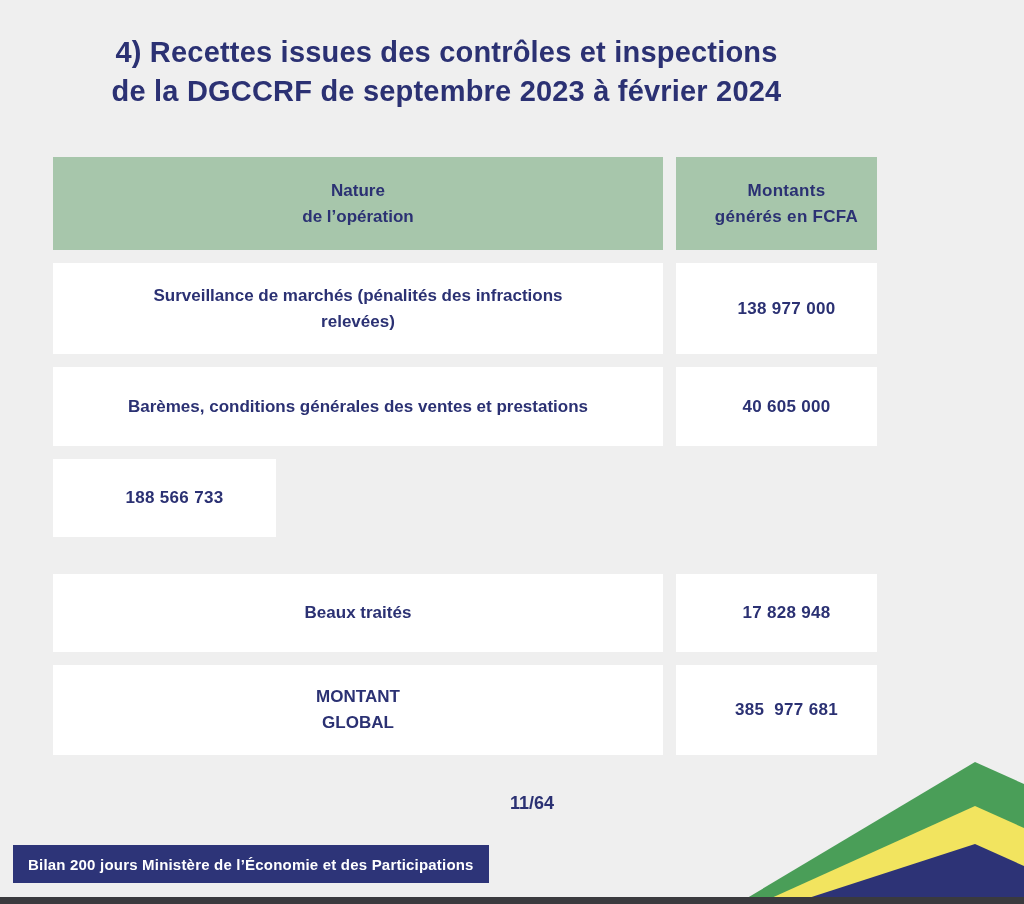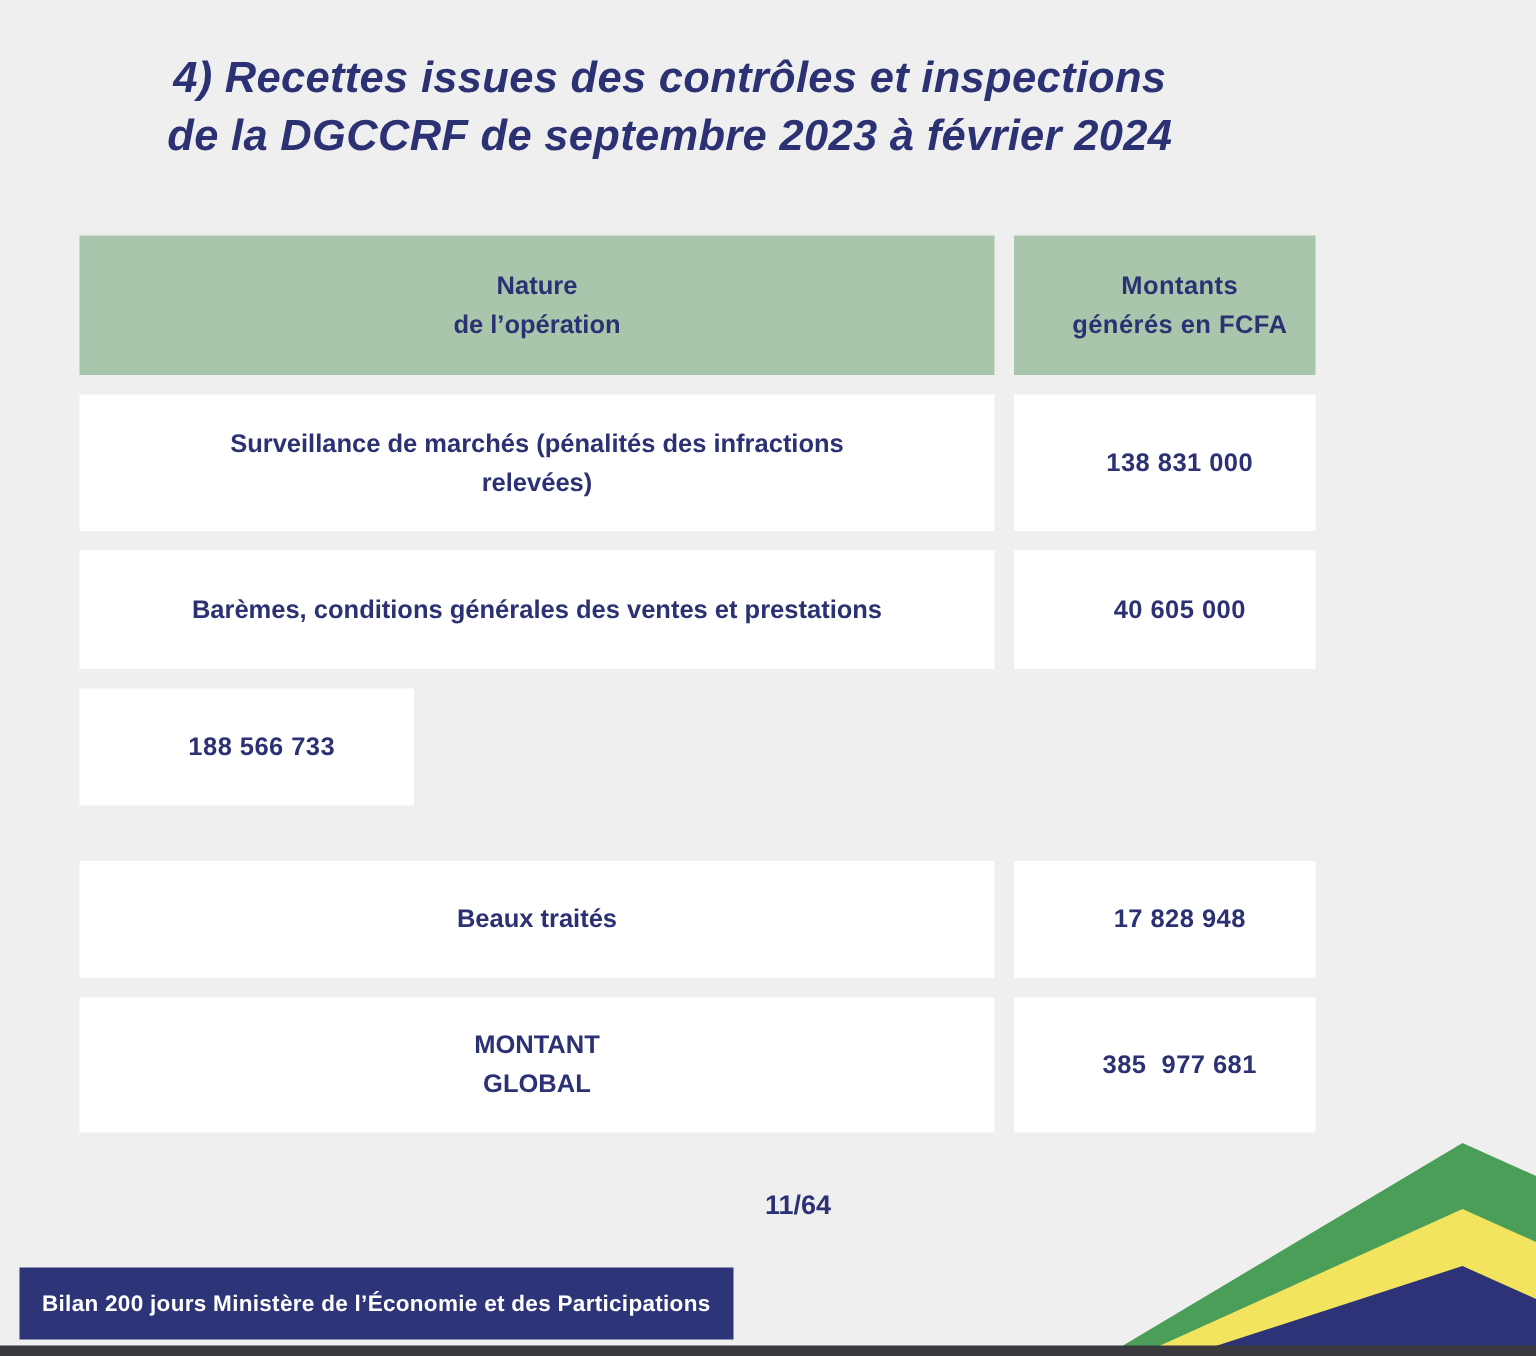--- a/index.html
+++ b/index.html
@@ -21,21 +21,20 @@
     top: 14px;
     left: 0;
     width: 893px;
     text-align: center;
     color: #2b3173;
     font-size: 29px;
     font-weight: 700;
     line-height: 39px;
     letter-spacing: 0.2px;
     white-space: pre-line;
-    font-style: italic;
   }
   .table {
     position: absolute;
     left: 53px;
     top: 157px;
     width: 824px;
   }
   .trow {
     display: flex;
     gap: 13px;
@@ -68,21 +67,21 @@
     right: 0;
     text-align: center;
     color: #2b3173;
     font-size: 18px;
     font-weight: 700;
   }
   .footer-banner {
     position: absolute;
     left: 13px;
     top: 845px;
-    height: 48px;
+    height: 38px;
     padding: 0 15px;
     background: #2d3478;
     color: #ffffff;
     font-size: 15px;
     font-weight: 700;
     display: flex;
     align-items: center;
     letter-spacing: 0.2px;
     z-index: 3;
   }
@@ -118,21 +117,21 @@
     <div class="trow thead">
       <div class="cell cell-label h-header">Nature
 de l’opération</div>
       <div class="cell cell-amount h-header">Montants
 générés en FCFA</div>
     </div>
 
     <div class="trow tbody-row">
       <div class="cell cell-label h-r1">Surveillance de marchés (pénalités des infractions
 relevées)</div>
-      <div class="cell cell-amount h-r1">138 831 000</div>
+      <div class="cell cell-amount h-r1">138 977 000</div>
     </div>
 
     <div class="trow tbody-row">
       <div class="cell cell-label h-r2">Barèmes, conditions générales des ventes et prestations</div>
       <div class="cell cell-amount h-r2">40 605 000</div>
     </div>
 
     <div class="trow tbody-row">
       <div class="cell cell-amount h-r3">188 566 733</div>
     </div>

